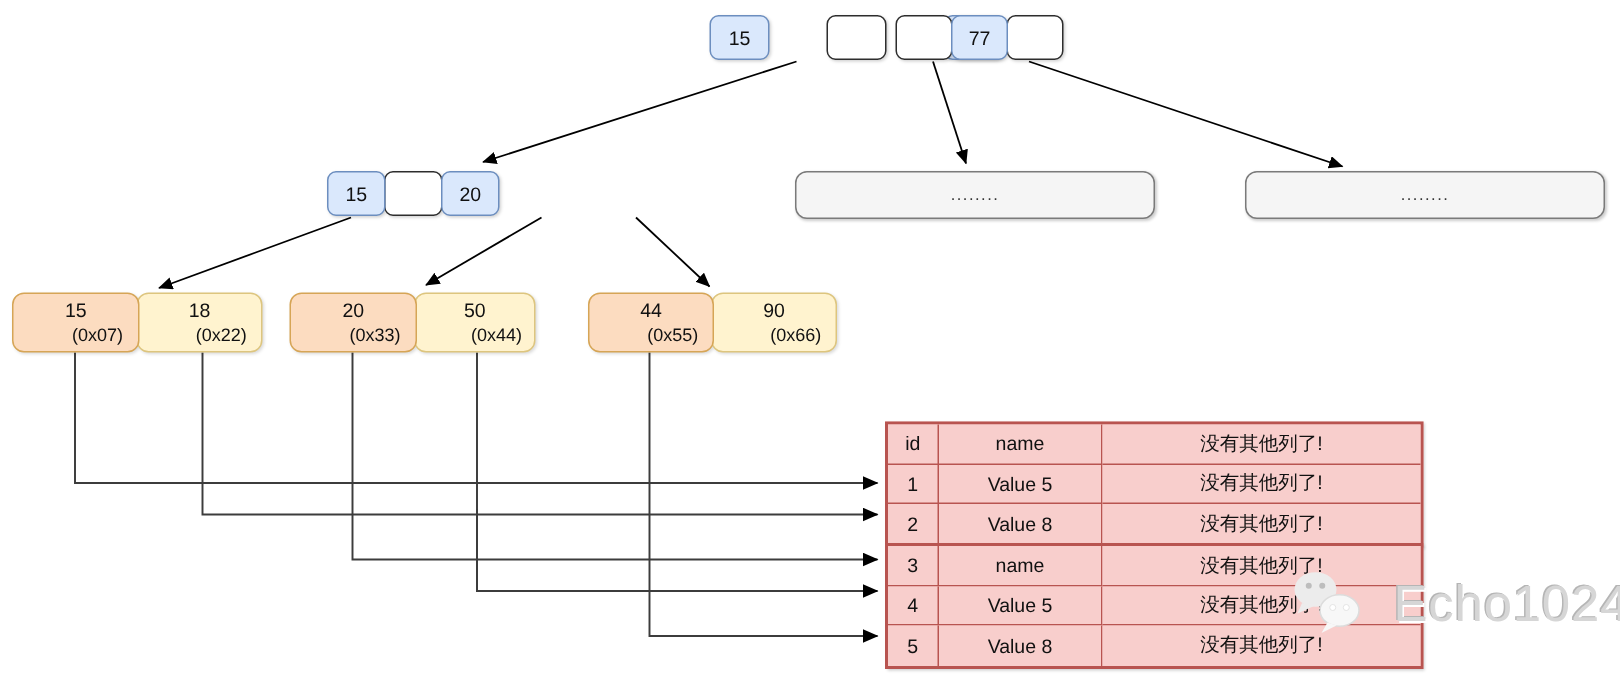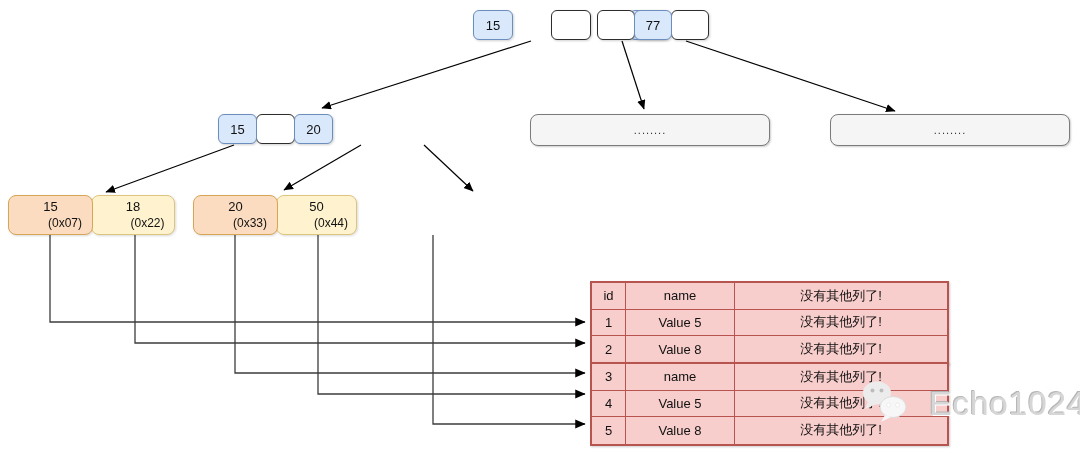--- a/index.html
+++ b/index.html
@@ -147,20 +147,30 @@
     </div>
   </div>
   <div class="leaf-pair" style="left:193px;top:195px;">
     <div class="leaf-cell primary" style="width:85px;">
       <span>20</span>
       <span class="addr">(0x33)</span>
     </div>
     <div class="leaf-cell secondary" style="width:81px;">
       <span>50</span>
       <span class="addr">(0x44)</span>
+    </div>
+  </div>
+  <div class="leaf-pair" style="left:392px;top:195px;">
+    <div class="leaf-cell primary" style="width:84px;">
+      <span>44</span>
+      <span class="addr">(0x55)</span>
+    </div>
+    <div class="leaf-cell secondary">
+      <span>90</span>
+      <span class="addr">(0x66)</span>
     </div>
   </div>
 
   <div class="tbl" style="left:590px;top:281px;">
     <div class="tcell">id</div>
     <div class="tcell">name</div>
     <div class="tcell lastcol">没有其他列了!</div>
 
     <div class="tcell">1</div>
     <div class="tcell">Value 5</div>

